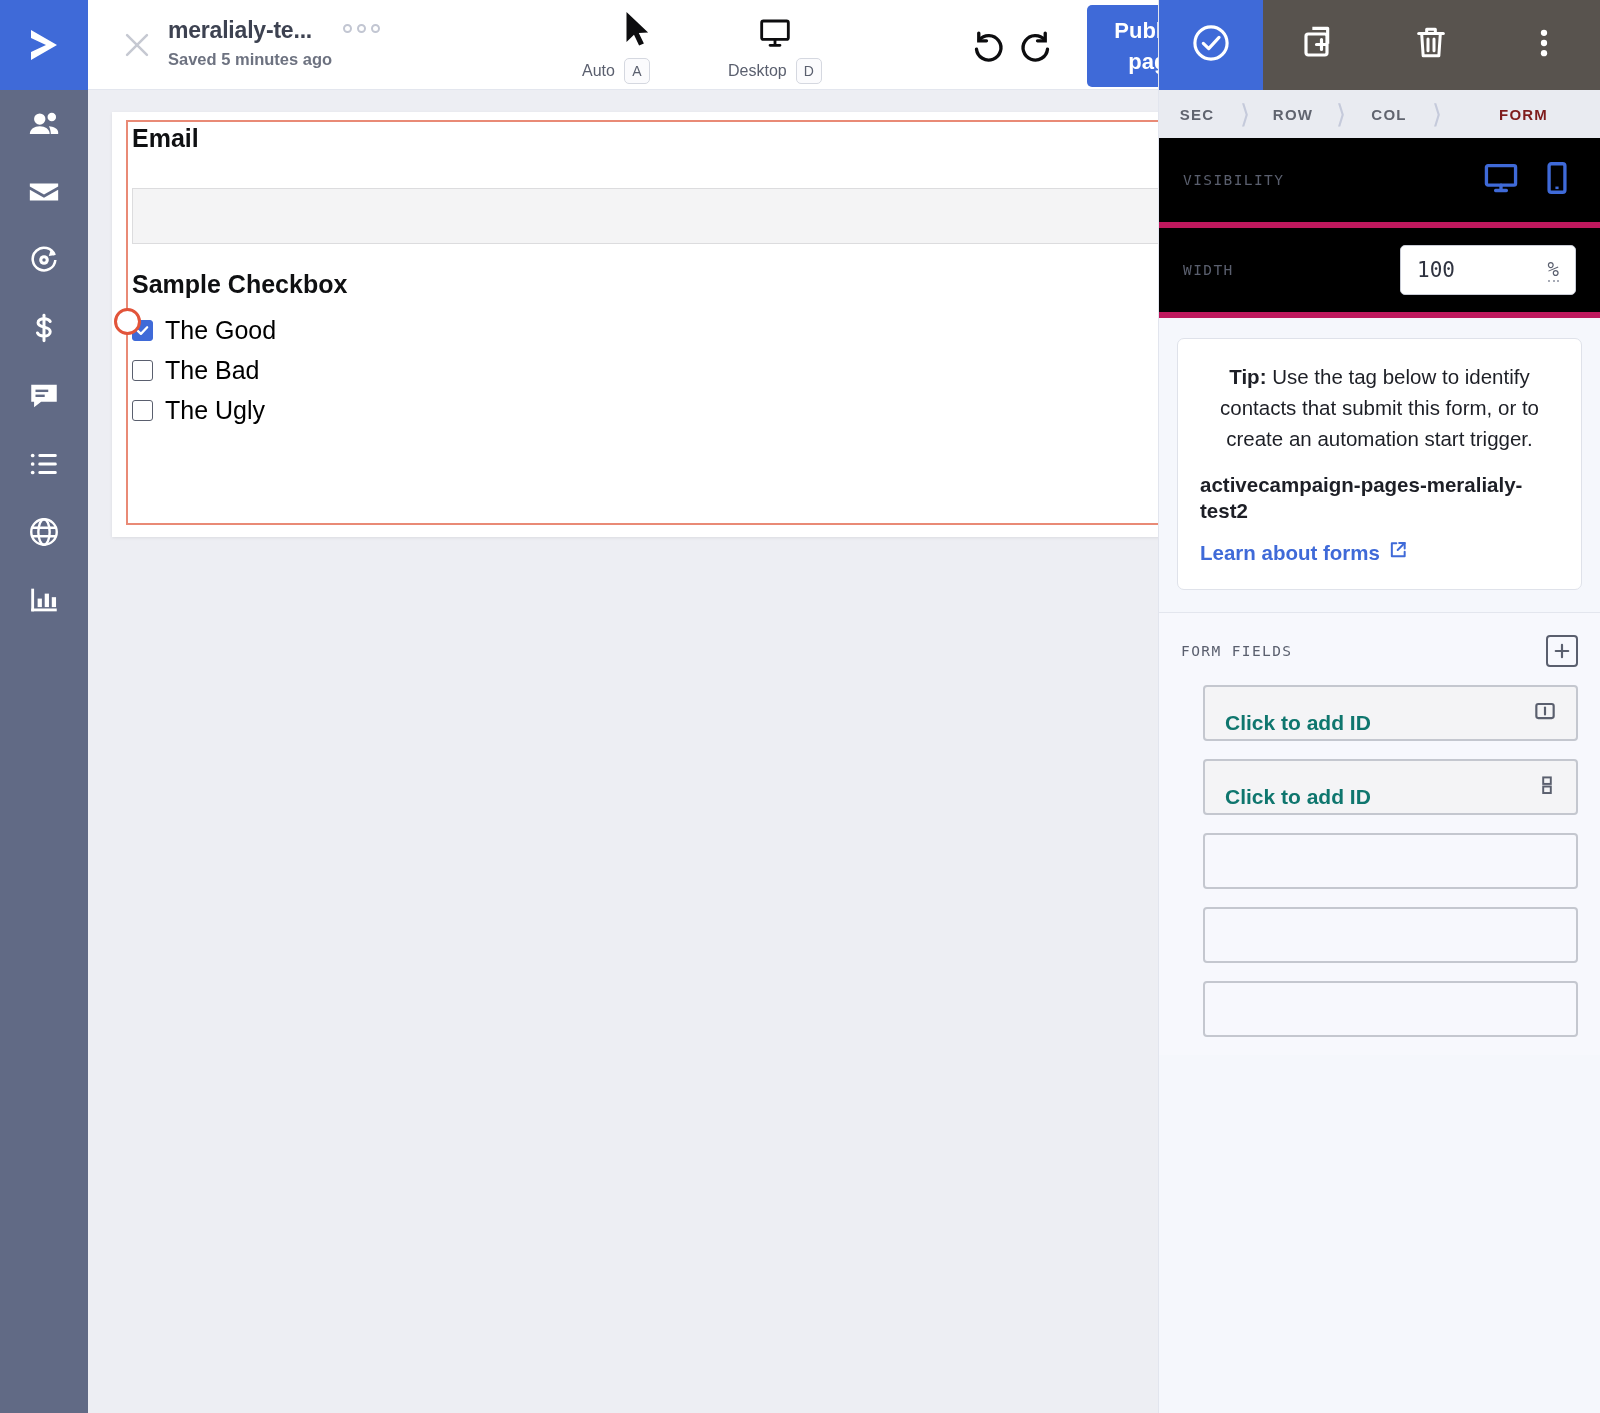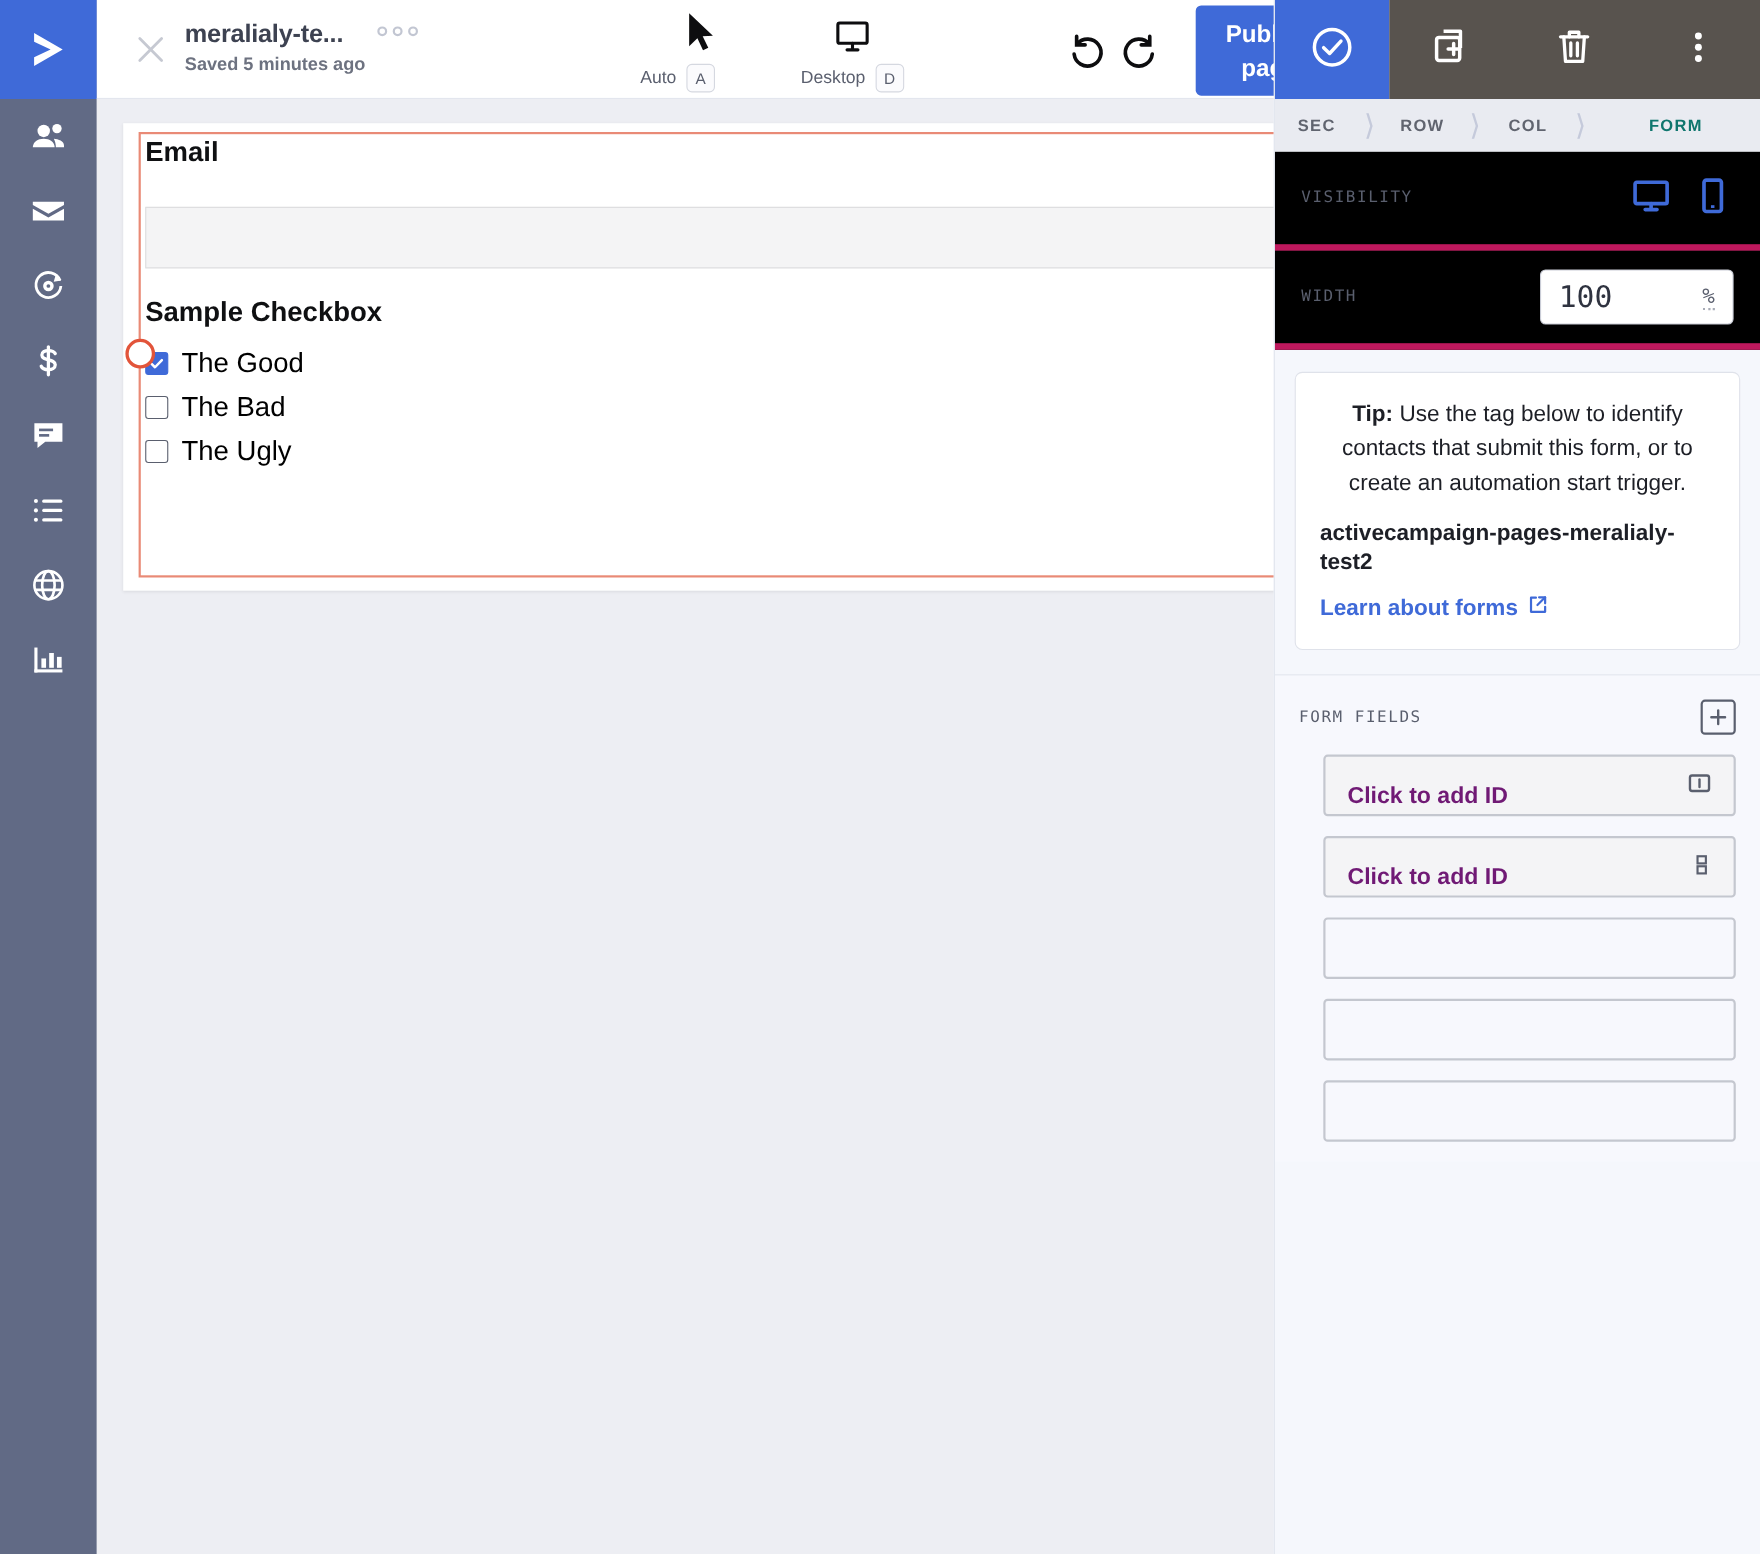--- a/index.html
+++ b/index.html
@@ -139,21 +139,21 @@
   #pa-rest { flex:1; background:#58534e; display:flex; align-items:center; }
   .pa-btn { flex:1; display:flex; align-items:center; justify-content:center; cursor:pointer; }
   #breadcrumb {
     height: 48px; background:#e9ebf1; display:flex; align-items:stretch;
   }
   .bc-item {
     position:relative; display:flex; align-items:center; justify-content:center;
     font-size: 15px; font-weight:700; letter-spacing: 1.2px; color:#60646f;
     cursor:pointer;
   }
-  .bc-item.is-active { color:#0f766e; }
+  .bc-item.is-active { color:#7f1d1d; }
   .bc-sep {
     width: 20px; display:flex; align-items:center; justify-content:center;
     color:#c5cadb; font-size: 26px; font-weight: 300;
   }
   .panel-sec {
     background:#000000; border-bottom:6px solid #be185d;
     padding: 16px 24px; display:flex; align-items:center;
   }
   .sec-label {
     font-family:"DejaVu Sans Mono", monospace;
@@ -161,21 +161,21 @@
   }
   #sec-visibility { height: 90px; justify-content:space-between; }
   #vis-icons { display:flex; gap: 18px; align-items:center; }
   #sec-width { height: 90px; justify-content:space-between; }
   #width-input-wrap {
     width: 176px; height: 50px; background:#fff; border:1px solid #c9ccd6;
     border-radius: 5px; display:flex; align-items:center;
     padding: 0 16px; justify-content:space-between;
   }
   #width-value {
-    font-family:"DejaVu Sans Mono", monospace; font-size: 27px; color:#2f3340;
+    font-family:"DejaVu Sans Mono", monospace; font-size: 21px; color:#2f3340;
     border:none; outline:none; background:transparent; width:100px;
   }
   #width-unit {
     font-family:"DejaVu Sans Mono", monospace; font-size: 19px; color:#5a5f6e;
     border-bottom: 2px dotted #a7abb6;
   }
   #tip-card {
     margin: 20px 18px 0 18px; background:#ffffff;
     border:1px solid #dfe2ea; border-radius: 7px; padding: 22px 22px 24px 22px;
   }
@@ -197,21 +197,21 @@
   #ff-add {
     width: 32px; height: 32px; border:2px solid #5a5f6e; border-radius: 4px;
     display:flex; align-items:center; justify-content:center; cursor:pointer;
   }
   .ff-item {
     margin: 18px 0 0 22px; height: 56px; background:#f4f4f6;
     border: 2px solid #c4c7cf; border-radius: 4px;
     display:flex; align-items:center; justify-content:space-between;
     padding: 0 18px 0 20px; cursor:pointer;
   }
-  .ff-item-label { font-size: 21px; font-weight:700; color:#701a75;margin-top:19px; }
+  .ff-item-label { font-size: 21px; font-weight:700; color:#0f766e;margin-top:19px; }
   .ff-ghost {
     margin: 18px 0 0 22px; height: 56px; background:#f7f8fd;
     border: 2px solid #c4c7cf; border-radius: 4px;
   }
 </style>
 </head>
 <body>
 
 <div id="app">
 

